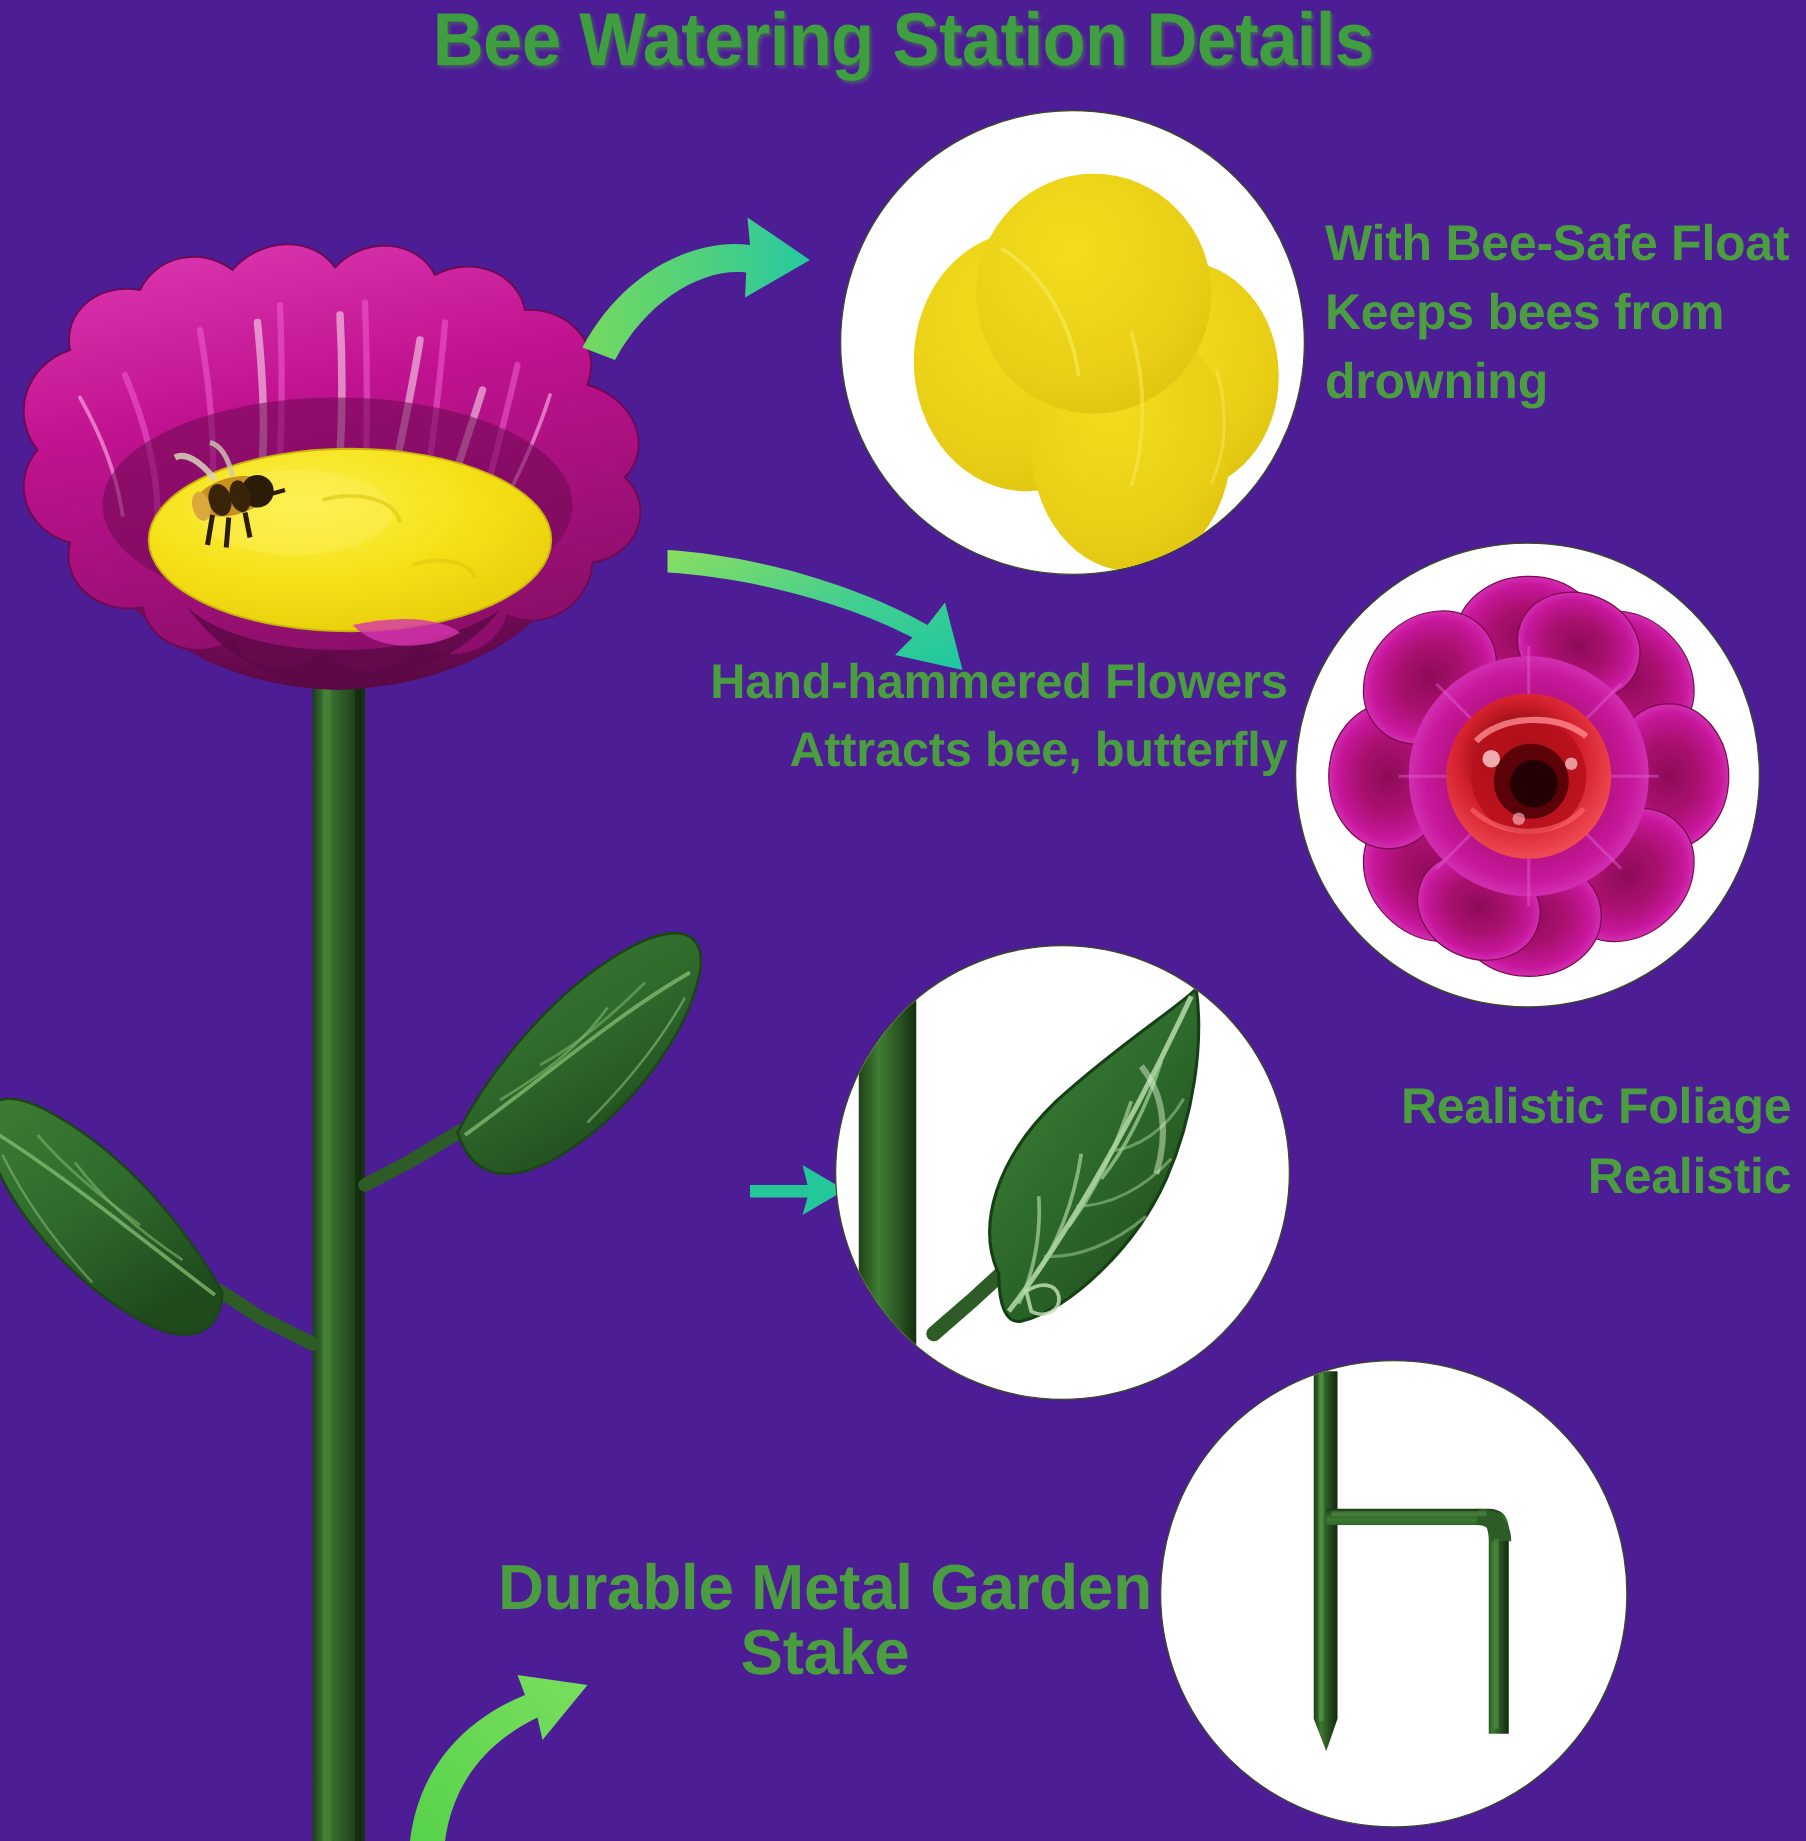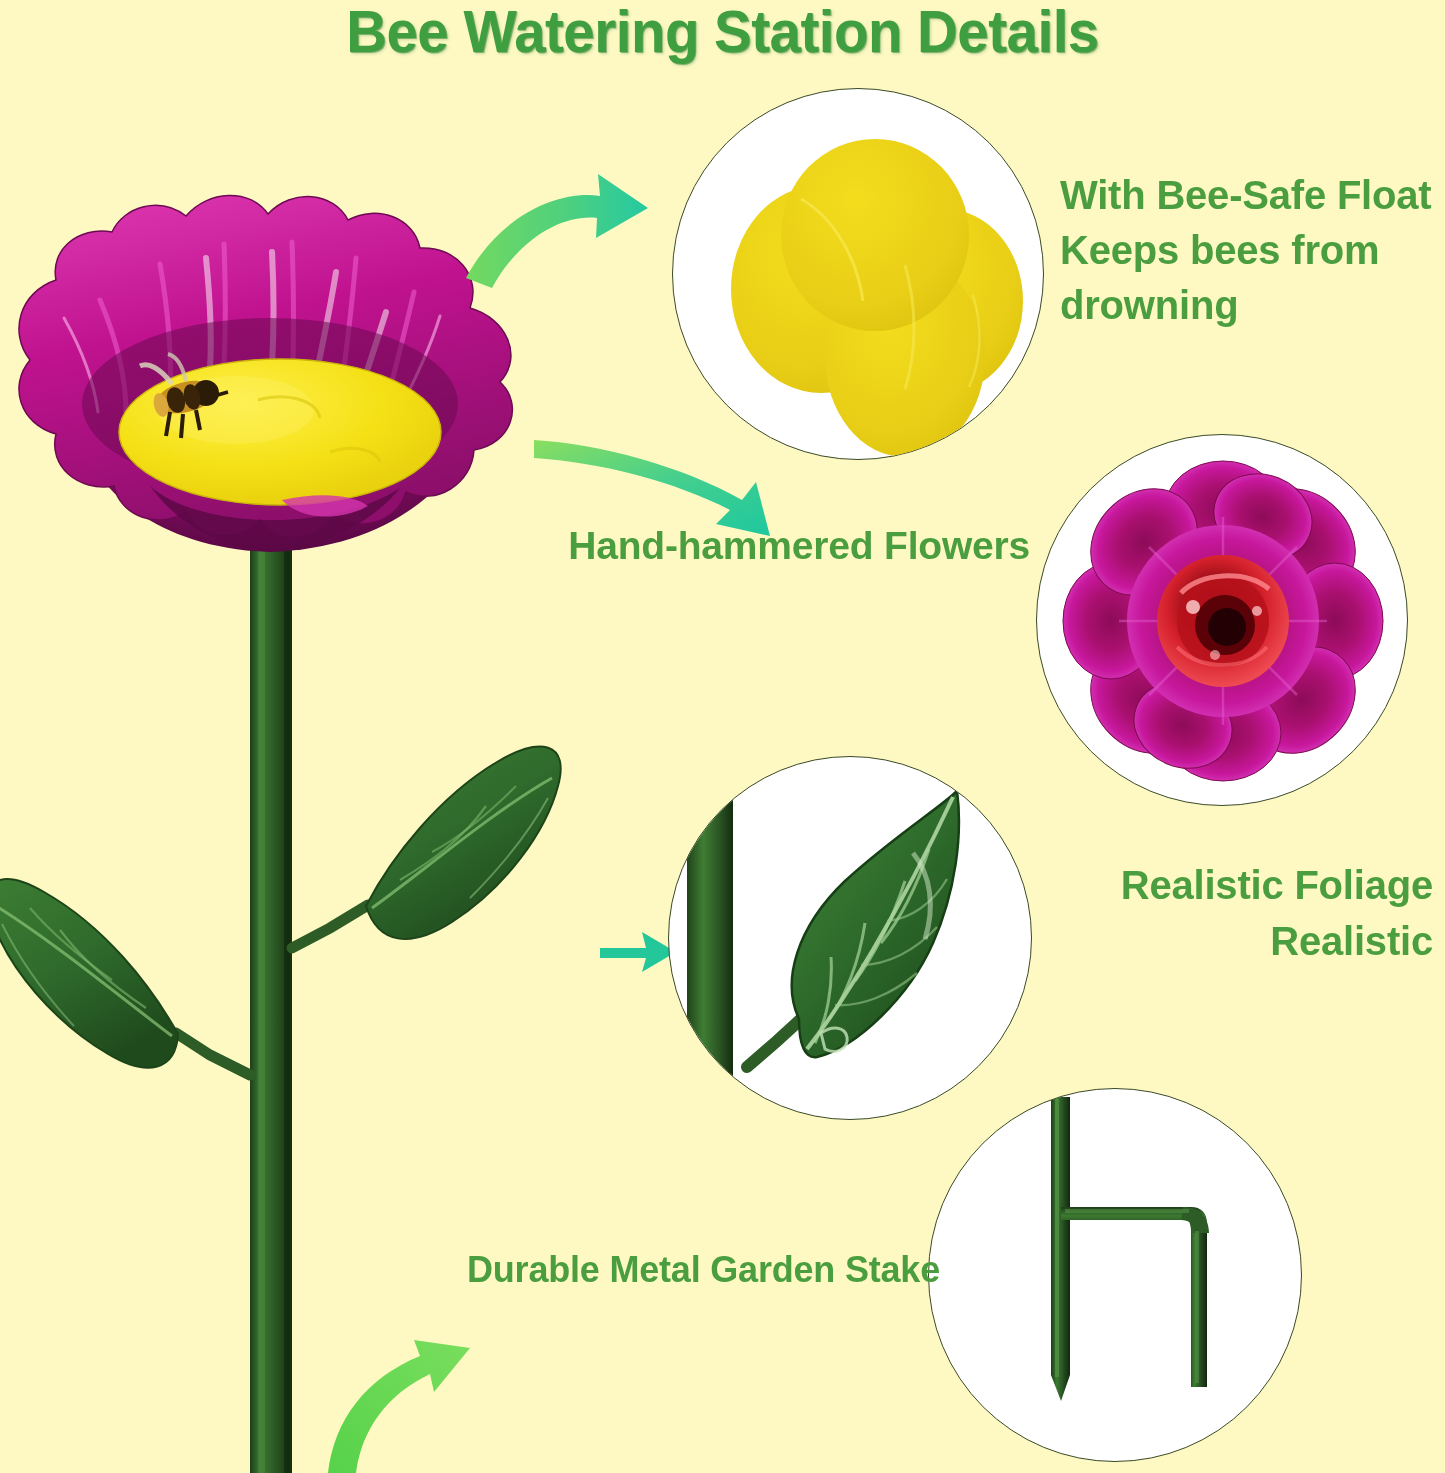--- a/index.html
+++ b/index.html
@@ -9,21 +9,21 @@
     background: #ffffff;
   }
   body {
     font-family: "Liberation Sans", sans-serif;
     -webkit-font-smoothing: antialiased;
   }
   #page {
     position: relative;
     width: 1445px;
     height: 1473px;
-    background: #fef9c3;
+    background: #4c1d95;
     overflow: hidden;
   }
 
   
   .page-title {
     position: absolute;
     left: 0;
     top: -4px;
     width: 1445px;
     text-align: center;
@@ -69,23 +69,23 @@
     top: 857px;
     width: 360px;
     font-size: 40px;
     line-height: 56px;
     text-align: right;
   }
   .callout-text.t-stake {
     left: 380px;
     top: 1244px;
     width: 560px;
-    font-size: 36px;
+    font-size: 51px;
     line-height: 52px;
-    text-align: right;
+    text-align: center;
   }
   .callout-line { display: block; }
 
   
   .callout-circle {
     position: absolute;
     border-radius: 50%;
     border: 1.6px solid #3a4a25;
     background: #ffffff;
     overflow: hidden;
@@ -434,20 +434,21 @@
   </div>
 
   <div class="callout-text t-float">
     <span class="callout-line">With Bee-Safe Float</span>
     <span class="callout-line">Keeps bees from</span>
     <span class="callout-line">drowning</span>
   </div>
 
   <div class="callout-text t-flowers">
     <span class="callout-line">Hand-hammered Flowers</span>
+    <span class="callout-line">Attracts bee, butterfly</span>
   </div>
 
   <div class="callout-text t-foliage">
     <span class="callout-line">Realistic Foliage</span>
     <span class="callout-line">Realistic</span>
   </div>
 
   <div class="callout-text t-stake">
     <span class="callout-line">Durable Metal Garden Stake</span>
   </div>

